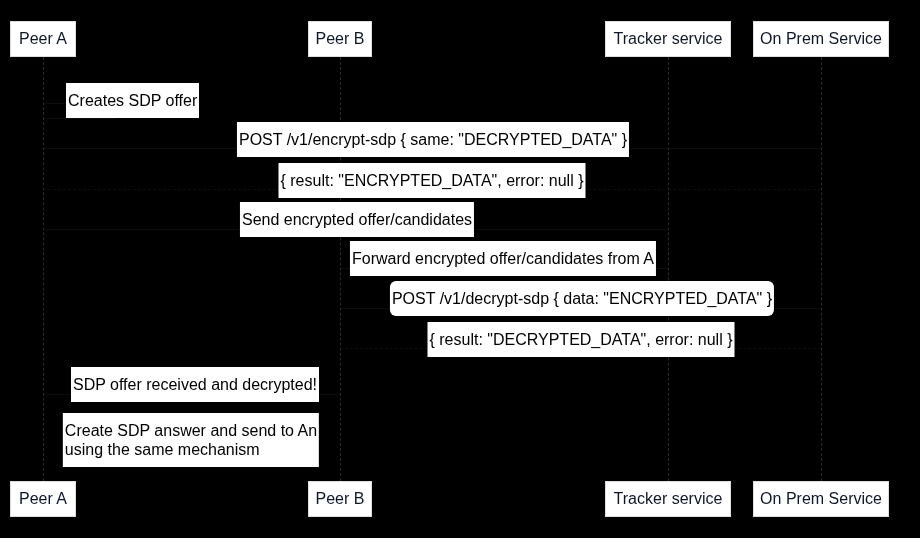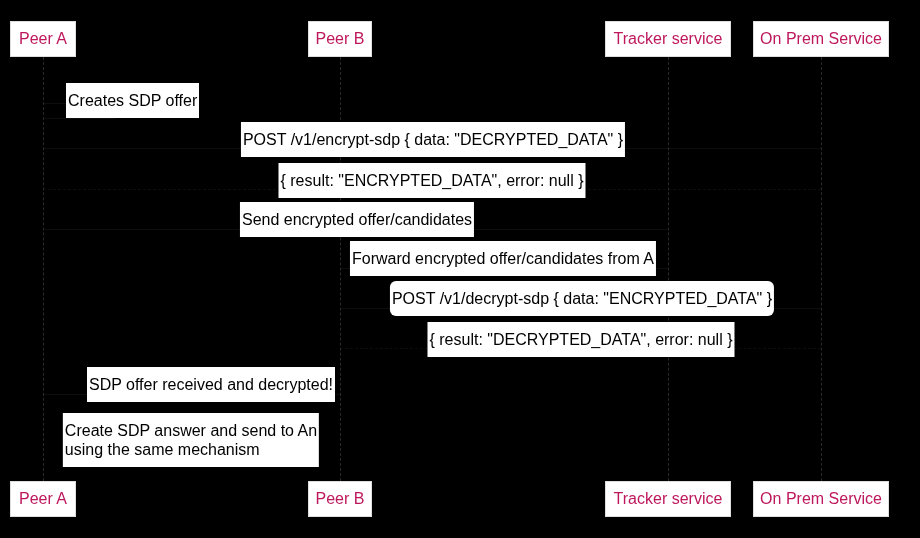--- a/index.html
+++ b/index.html
@@ -2,21 +2,21 @@
 <html><head>
 <meta charset="utf-8">
 <style>
   html,body { margin:0; padding:0; background:#000; }
   .stage {
     position:relative; width:920px; height:538px; background:#000000;
     font-family:"Liberation Sans", sans-serif; overflow:hidden;
   }
   .actor {
     position:absolute; height:36px; box-sizing:border-box;
-    background:#ffffff; border:1px solid #dedede; color:#be185d;
+    background:#ffffff; border:1px solid #dedede; color:#0f172a;
     display:flex; align-items:center; justify-content:center;
     font-size:16px; white-space:nowrap;
   }
   .lifeline {
     position:absolute; top:57px; height:424px; width:0;
     border-left:1px dashed #2a2a2a; z-index:1;
   }
   .msg {
     position:absolute; z-index:2; background:#ffffff; color:#000000;
     font-size:16px; line-height:19px; padding:8px 2px; white-space:nowrap;
@@ -56,27 +56,27 @@
       <span>Peer B</span>
     </div>
   <div class="actor" style="left:605px; top:21px; width:126px;">
       <span>Tracker service</span>
     </div>
   <div class="actor" style="left:753px; top:21px; width:136px;">
       <span>On Prem Service</span>
     </div>
 
   <div class="msg" style="left:66px;  top:83px;">Creates SDP offer</div>
-  <div class="msg centered" style="left:433px; top:122px;">POST /v1/encrypt-sdp { data: "DECRYPTED_DATA" }</div>
+  <div class="msg centered" style="left:433px; top:122px;">POST /v1/encrypt-sdp { same: "DECRYPTED_DATA" }</div>
   <div class="msg centered" style="left:432px; top:163px;">{ result: "ENCRYPTED_DATA", error: null }</div>
   <div class="msg centered" style="left:357px; top:202px;">Send encrypted offer/candidates</div>
   <div class="msg centered" style="left:503px; top:241px;">Forward encrypted offer/candidates from A</div>
   <div class="msg centered" style="left:582px; top:281px;border-radius:6px;">POST /v1/decrypt-sdp { data: "ENCRYPTED_DATA" }</div>
   <div class="msg centered" style="left:581px; top:322px;">{ result: "DECRYPTED_DATA", error: null }</div>
-  <div class="msg centered" style="left:195px; top:367px;margin-left:16px;">SDP offer received and decrypted!</div>
+  <div class="msg centered" style="left:195px; top:367px;">SDP offer received and decrypted!</div>
   <div class="msg centered multiline" style="left:191px; top:413px;">Create SDP answer and send to An
 using the same mechanism</div>
 
   <div class="actor" style="left:10px;  top:481px; width:66px;">
       <span>Peer A</span>
     </div>
   <div class="actor" style="left:308px; top:481px; width:64px;">
       <span>Peer B</span>
     </div>
   <div class="actor" style="left:605px; top:481px; width:126px;">

